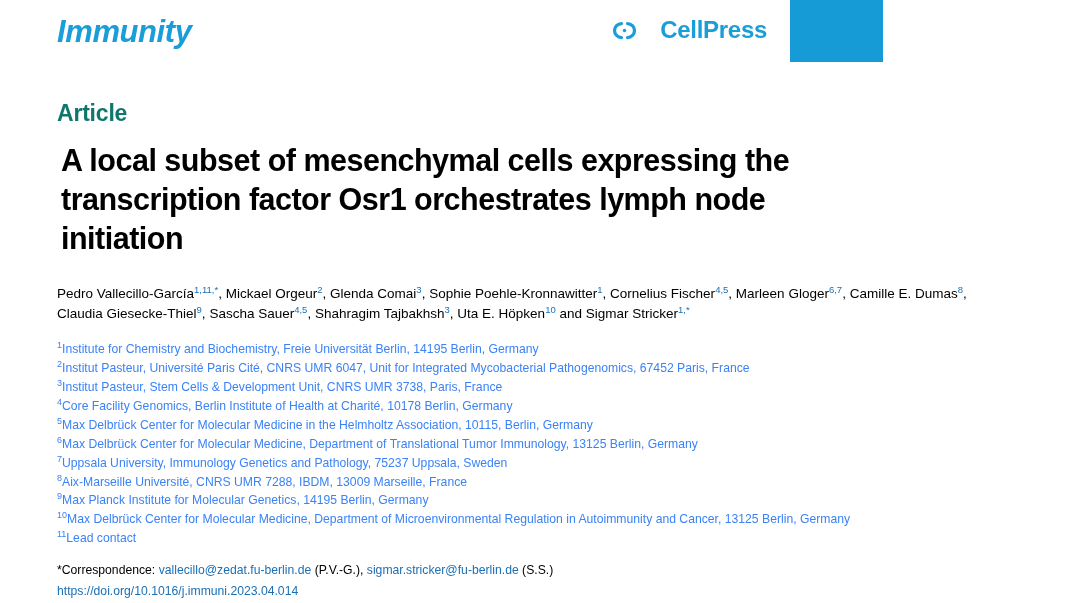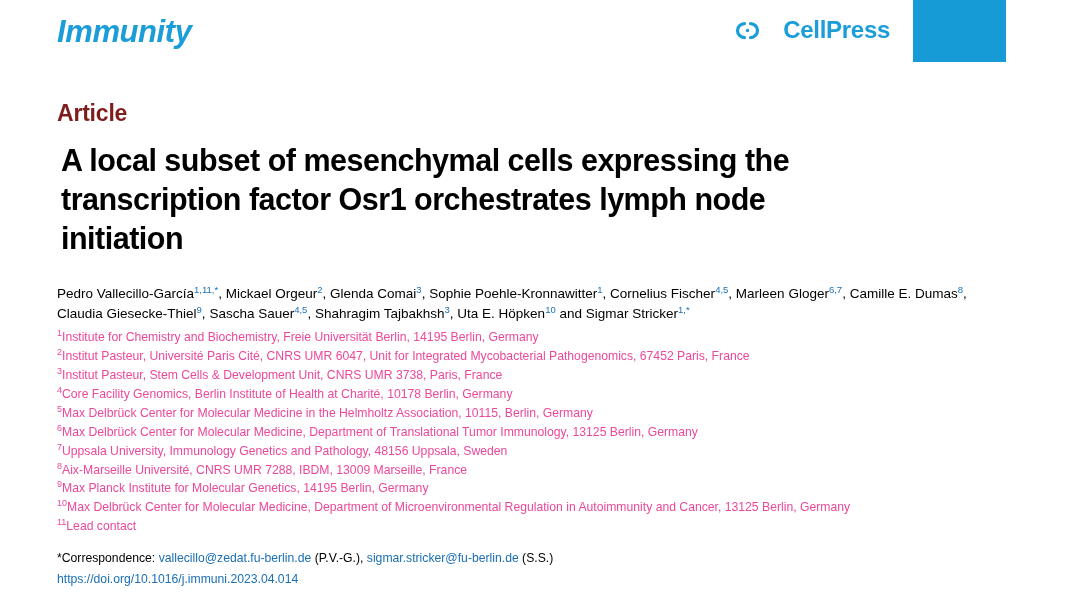--- a/index.html
+++ b/index.html
@@ -19,21 +19,21 @@
     width: 1089px;
     height: 603px;
     background: #ffffff;
   }
 
   
   .header {
     position: absolute;
     top: 0;
     left: 0;
-    width: 1006px;
+    width: 883px;
     height: 62px;
   }
   .journal-title {
     position: absolute;
     left: 57px;
     top: 14px;
     font-size: 31px;
     font-weight: bold;
     font-style: italic;
     color: #1a9dd9;
@@ -70,21 +70,21 @@
   
   .content {
     position: absolute;
     left: 57px;
     top: 100px;
     width: 930px;
   }
   .article-kicker {
     font-size: 23px;
     font-weight: bold;
-    color: #7f1d1d;
+    color: #0f766e;
     margin: 0 0 14px 0;
     letter-spacing: -0.2px;
   }
   .article-title {
     font-size: 30.5px;
     font-weight: bold;
     line-height: 1.28;
     letter-spacing: -0.5px;
     margin: 0 0 26px 4px;
     color: #000;
@@ -102,24 +102,24 @@
     font-size: 9.5px;
     vertical-align: super;
     line-height: 0;
   }
   .sup-blue {
     color: #1a6fb5;
   }
 
   
   .affiliations {
-    margin-top: 5px;
+    margin-top: 17px;
     font-size: 12.2px;
     line-height: 1.55;
-    color: #ec4899;
+    color: #3b82f6;
   }
   .affiliations div {
     margin: 0;
   }
   .affiliations sup {
     font-size: 9px;
     vertical-align: super;
     line-height: 0;
   }
 
@@ -167,21 +167,21 @@
 
     <div class="authors"><span>Pedro Vallecillo-García</span><sup class="sup-blue">1,11,*</sup><span>, </span><span>Mickael Orgeur</span><sup class="sup-blue">2</sup><span>, </span><span>Glenda Comai</span><sup class="sup-blue">3</sup><span>, </span><span>Sophie Poehle-Kronnawitter</span><sup class="sup-blue">1</sup><span>, </span><span>Cornelius Fischer</span><sup class="sup-blue">4,5</sup><span>, </span><span>Marleen Gloger</span><sup class="sup-blue">6,7</sup><span>, </span><span>Camille E. Dumas</span><sup class="sup-blue">8</sup><span>, </span><span>Claudia Giesecke-Thiel</span><sup class="sup-blue">9</sup><span>, </span><span>Sascha Sauer</span><sup class="sup-blue">4,5</sup><span>, </span><span>Shahragim Tajbakhsh</span><sup class="sup-blue">3</sup><span>, </span><span>Uta E. Höpken</span><sup class="sup-blue">10</sup><span> </span><span>and Sigmar Stricker</span><sup class="sup-blue">1,*</sup></div>
 
     <div class="affiliations">
         <div><sup>1</sup><span>Institute for Chemistry and Biochemistry, Freie Universität Berlin, 14195 Berlin, Germany</span></div>
         <div><sup>2</sup><span>Institut Pasteur, Université Paris Cité, CNRS UMR 6047, Unit for Integrated Mycobacterial Pathogenomics, 67452 Paris, France</span></div>
         <div><sup>3</sup><span>Institut Pasteur, Stem Cells &amp; Development Unit, CNRS UMR 3738, Paris, France</span></div>
         <div><sup>4</sup><span>Core Facility Genomics, Berlin Institute of Health at Charité, 10178 Berlin, Germany</span></div>
         <div><sup>5</sup><span>Max Delbrück Center for Molecular Medicine in the Helmholtz Association, 10115, Berlin, Germany</span></div>
         <div><sup>6</sup><span>Max Delbrück Center for Molecular Medicine, Department of Translational Tumor Immunology, 13125 Berlin, Germany</span></div>
-        <div><sup>7</sup><span>Uppsala University, Immunology Genetics and Pathology, 48156 Uppsala, Sweden</span></div>
+        <div><sup>7</sup><span>Uppsala University, Immunology Genetics and Pathology, 75237 Uppsala, Sweden</span></div>
         <div><sup>8</sup><span>Aix-Marseille Université, CNRS UMR 7288, IBDM, 13009 Marseille, France</span></div>
         <div><sup>9</sup><span>Max Planck Institute for Molecular Genetics, 14195 Berlin, Germany</span></div>
         <div><sup>10</sup><span>Max Delbrück Center for Molecular Medicine, Department of Microenvironmental Regulation in Autoimmunity and Cancer, 13125 Berlin, Germany</span></div>
         <div><sup>11</sup><span>Lead contact</span></div>
       </div>
 
     <div class="correspondence">
       <span>*Correspondence:</span>
       <a class="link" href="#">vallecillo@zedat.fu-berlin.de</a>
       <span>(P.V.-G.),</span>

